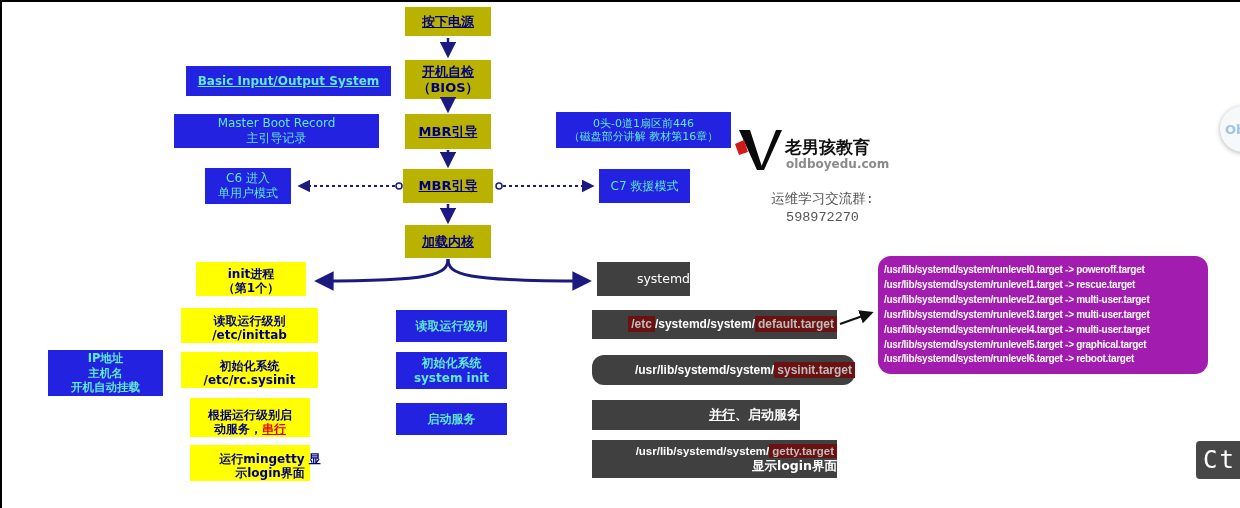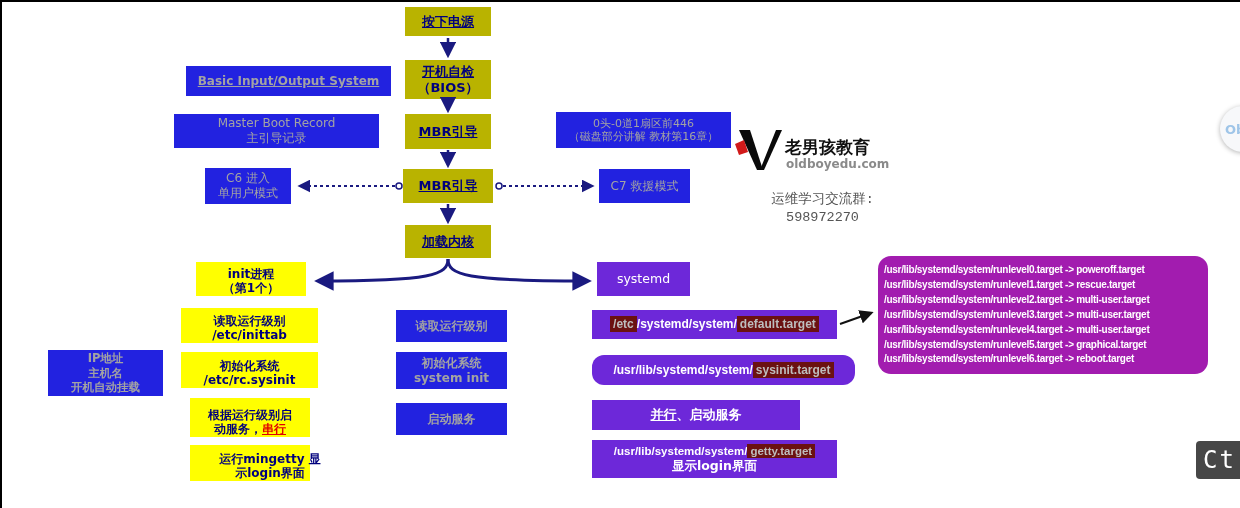--- a/index.html
+++ b/index.html
@@ -6,23 +6,23 @@
   #stage{
     position:relative;width:1240px;height:508px;background:#ffffff;overflow:hidden;
     font-family:"DejaVu Sans","Liberation Sans",sans-serif;
   }
   .edge-top{position:absolute;left:0;top:0;width:100%;height:2px;background:#000;}
   .edge-left{position:absolute;left:0;top:0;width:2px;height:100%;background:#000;}
 
   .box{position:absolute;box-sizing:border-box;display:flex;flex-direction:column;
        align-items:center;justify-content:center;text-align:center;line-height:1.22;}
   .olive{background:#b9b300;color:#00007d;font-weight:bold;font-size:13px;}
-  .blue{background:#2222e0;color:#a3a3a3;font-weight:bold;font-size:12px;}
+  .blue{background:#2222e0;color:#5eead4;font-weight:bold;font-size:12px;}
   .yellow{background:#ffff00;color:#00007d;font-weight:bold;font-size:12px;justify-content:flex-end;}
-  .red{background:#6d28d9;color:#ffffff;font-size:12.5px;}
+  .red{background:#404040;color:#ffffff;font-size:12.5px;align-items:flex-end;}
   .u{text-decoration:underline;}
   .row{display:block;white-space:nowrap;}
   .pathline{font-family:"Liberation Sans",sans-serif;font-weight:bold;white-space:nowrap;}
   .dark-tag{background:#6b1111;color:#bdbdbd;padding:1px 3px;}
   .em-red{color:#e00000;font-weight:bold;text-decoration:underline;}
 
   #runlevel-box{position:absolute;left:878px;top:256px;width:330px;height:118px;
     background:#a21caf;color:#ffffff;border-radius:13px;padding:7px 6px;box-sizing:border-box;
     font-family:"Liberation Sans",sans-serif;font-weight:bold;font-size:10px;
     letter-spacing:-0.3px;line-height:14.9px;text-align:left;}

